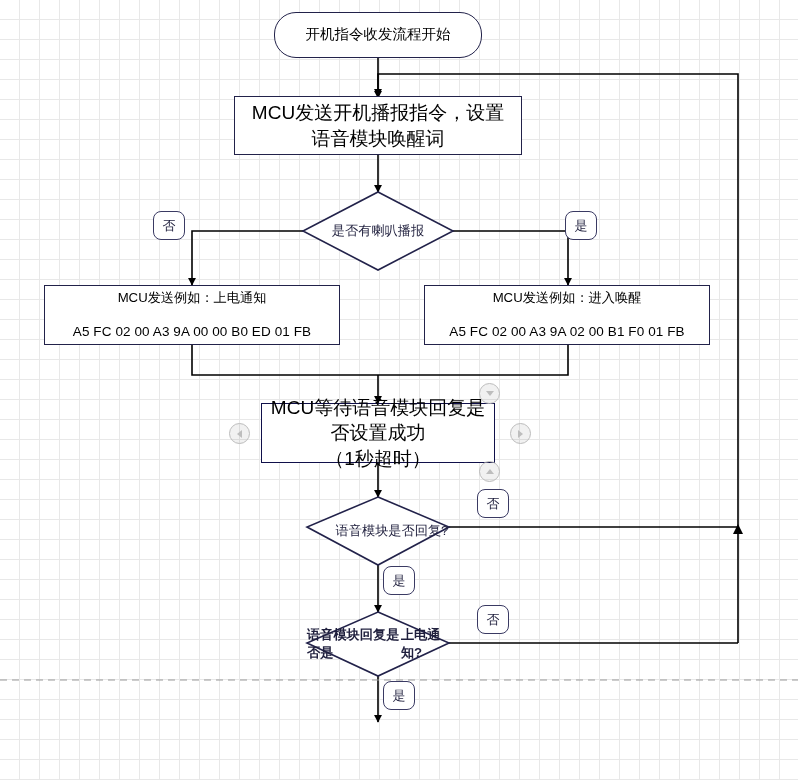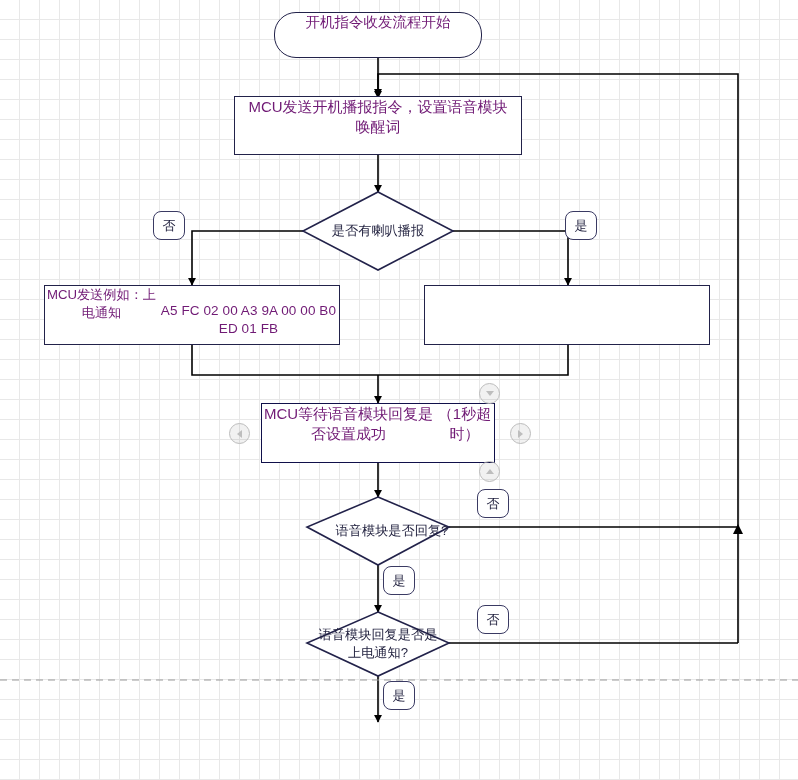--- a/index.html
+++ b/index.html
@@ -16,25 +16,25 @@
     background-image:
       linear-gradient(to right, #e8e8e8 1px, transparent 1px),
       linear-gradient(to bottom, #e8e8e8 1px, transparent 1px),
       linear-gradient(to right, #d0d0d0 1px, transparent 1px),
       linear-gradient(to bottom, #d0d0d0 1px, transparent 1px);
     background-size:20px 20px, 20px 20px, 80px 80px, 80px 80px;
     background-position:-1px -1px, -1px -1px, -1px -1px, -1px -1px;
   }
   svg.layer{position:absolute;left:0;top:0;width:798px;height:780px;overflow:visible;}
 
-  .node{position:absolute;box-sizing:border-box;display:flex;align-items:flex-start;
+  .node{position:absolute;box-sizing:border-box;display:flex;align-items:center;
         justify-content:center;text-align:center;background:#ffffff;
-        border:1.6px solid #22224a;color:#701a75;line-height:1.35;}
+        border:1.6px solid #22224a;color:#000000;line-height:1.35;}
   .terminator{border-radius:22px;font-size:14.5px;}
-  .process{font-size:15px;}
+  .process{font-size:19px;}
   .hexdata{font-size:13.2px;}
   .hexdata .ln2{font-size:13.5px;letter-spacing:.1px;margin-top:16px;}
 
   .diamond-wrap{position:absolute;}
   .diamond-label{position:absolute;left:0;top:0;width:100%;height:100%;
         display:flex;align-items:center;justify-content:center;text-align:left;
         font-size:13.2px;color:#1f1f3d;line-height:1.35;pointer-events:none;}
 
   .pill{position:absolute;box-sizing:border-box;background:#ffffff;
         border:1.4px solid #3a3a63;border-radius:8px;display:flex;
@@ -110,29 +110,31 @@
   </div>
 
   <div class="node process" style="left:234px;top:96px;width:288px;height:59px;padding:0 10px;">
     <span>MCU发送开机播报指令，设置语音模块唤醒词</span>
   </div>
 
   <div class="diamond-wrap" style="left:303px;top:192px;width:150px;height:78px;">
     <div class="diamond-label">是否有喇叭播报</div>
   </div>
 
-  <div class="node hexdata" style="left:44px;top:285px;width:296px;height:60px;flex-direction:row;">
+  <div class="node hexdata" style="left:44px;top:285px;width:296px;height:60px;flex-direction:column;">
     <span>MCU发送例如：上电通知</span>
     <span class="ln2">A5 FC 02 00 A3 9A 00 00 B0 ED 01 FB</span>
   </div>
 
   <div class="node hexdata" style="left:424px;top:285px;width:286px;height:60px;flex-direction:column;">
+    <span>MCU发送例如：进入唤醒</span>
+    <span class="ln2">A5 FC 02 00 A3 9A 02 00 B1 F0 01 FB</span>
   </div>
 
-  <div class="node process selected" style="left:261px;top:403px;width:234px;height:60px;flex-direction:row;">
+  <div class="node process selected" style="left:261px;top:403px;width:234px;height:60px;flex-direction:column;">
     <span>MCU等待语音模块回复是否设置成功</span>
     <span>（1秒超时）</span>
   </div>
 
   <div class="handle h-down" style="left:479px;top:383px;">
     <i></i>
   </div>
   <div class="handle h-up" style="left:479px;top:461px;">
     <i></i>
   </div>
@@ -141,21 +143,21 @@
   </div>
   <div class="handle h-right" style="left:510px;top:423px;">
     <i></i>
   </div>
 
   <div class="diamond-wrap" style="left:321px;top:497px;width:142px;height:68px;">
     <div class="diamond-label">语音模块是否回复?</div>
   </div>
 
   <div class="diamond-wrap" style="left:307px;top:612px;width:142px;height:64px;">
-    <div class="diamond-label" style="flex-direction:column;">
+    <div class="diamond-label" style="flex-direction:row;font-weight:bold;">
       <span>语音模块回复是否是</span>
       <span>上电通知?</span>
     </div>
   </div>
 
 
   <div class="pill" style="left:153px;top:211px;width:32px;height:29px;">
     <span>否</span>
   </div>
 

